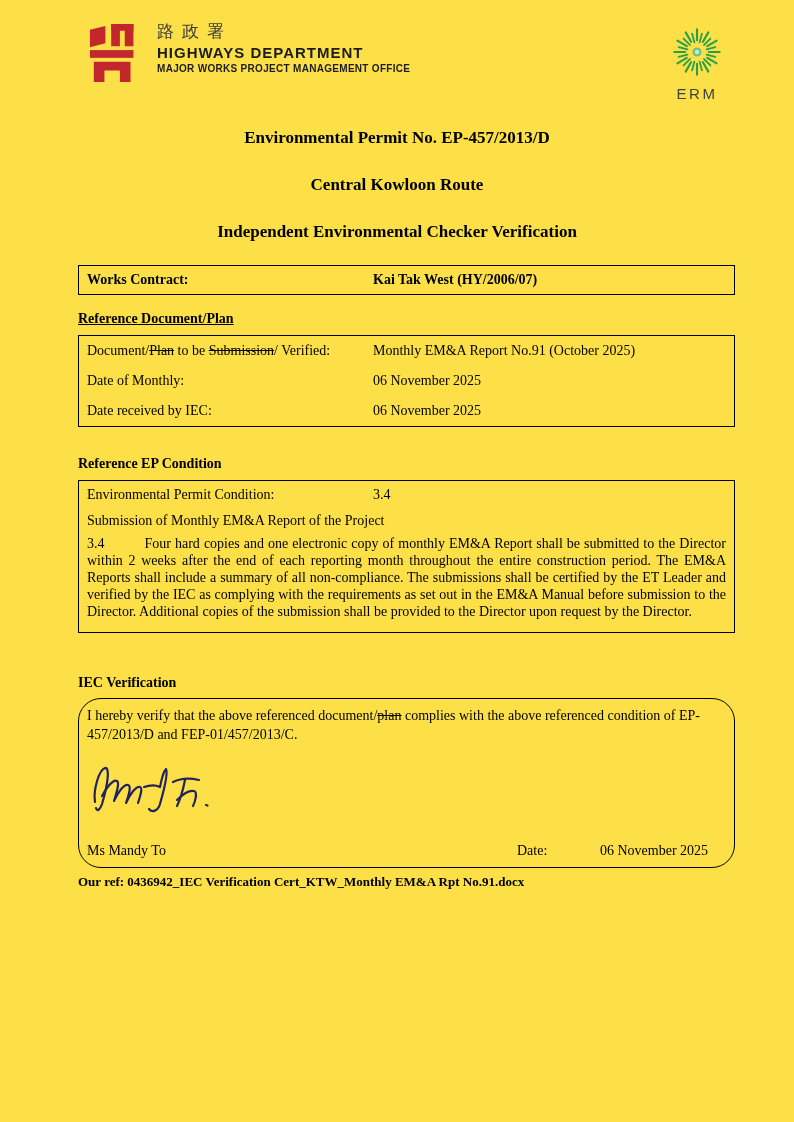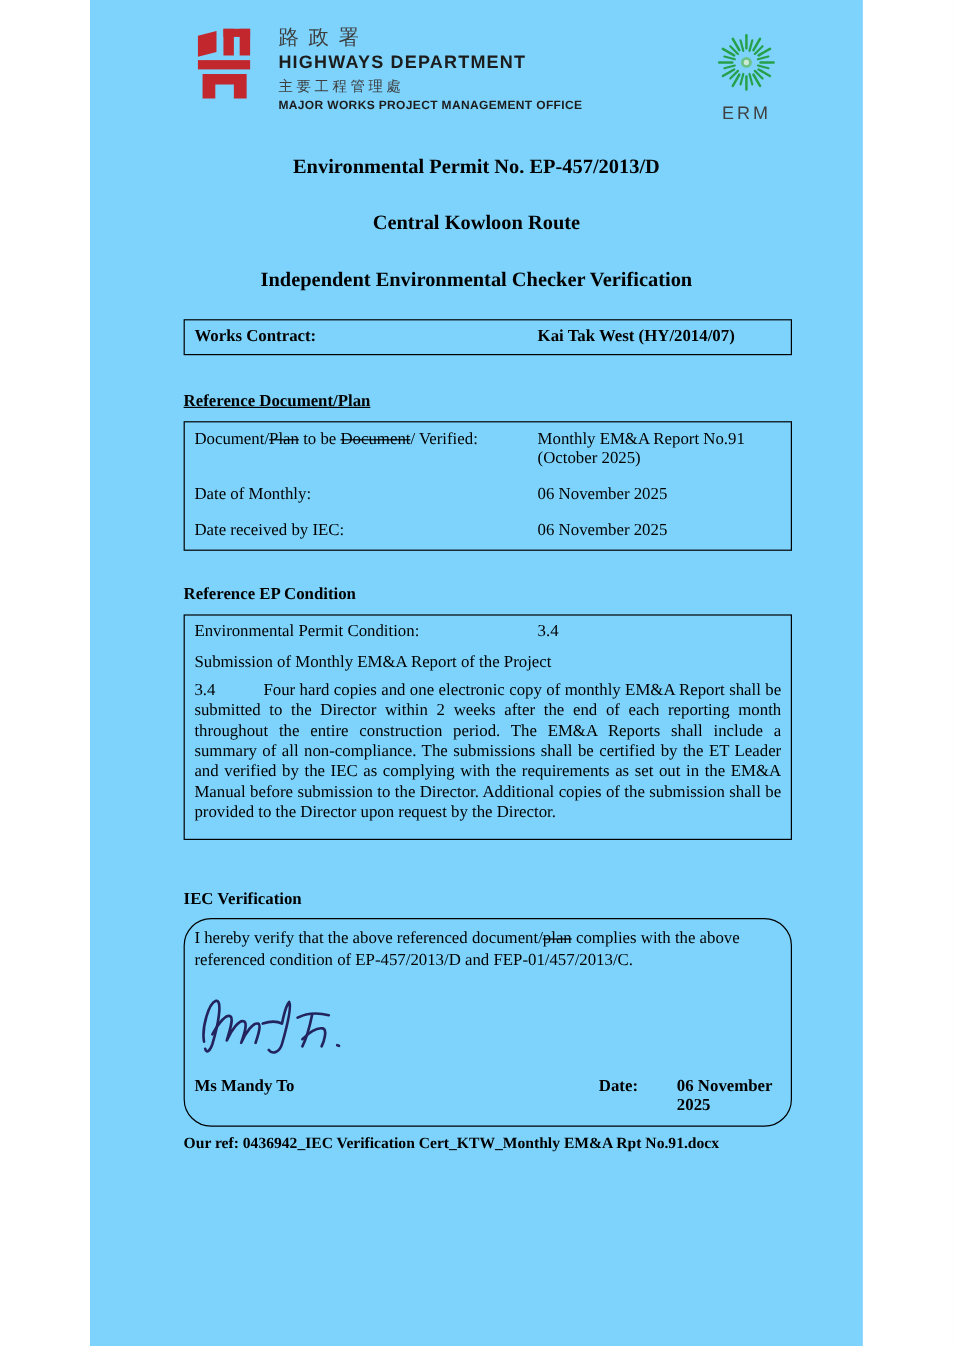--- a/index.html
+++ b/index.html
@@ -1,21 +1,21 @@
 <!DOCTYPE html>
 <html><head>
 <meta charset="utf-8">
 <style>
   * { margin:0; padding:0; box-sizing:border-box; }
   html,body { background:#ffffff; }
   .page {
     position:relative;
-    width:644px; height:1122px;
+    width:794px; height:1122px;
     margin:0 auto;
-    background:#7dd3fc;
+    background:#fde047;
     font-family:"Liberation Serif", serif;
     color:#000;
     overflow:hidden;
   }
   
   .header {
     display:flex; justify-content:space-between; align-items:flex-start;
     padding:22px 62px 0 88px;
   }
   .hd-brand { display:flex; gap:11px; }
@@ -37,35 +37,35 @@
   .cx { margin-left:78px; margin-right:59px; }
   .box { border:1.5px solid #000; font-size:14px; }
   .row2 { display:grid; grid-template-columns:286px 1fr; padding:6px 8px; }
   .section-h { font-weight:bold; font-size:14px; margin-left:78px; }
   .u { text-decoration:underline; }
   .strike { text-decoration:line-through; }
   b, .b { font-weight:bold; }
   
   .works-box { margin-top:23px; }
   
-  .h-refdoc { margin-top:31px; margin-bottom:8px;text-decoration:underline; }
+  .h-refdoc { margin-top:16px; margin-bottom:8px;text-decoration:underline; }
   .doc-box .row2 { padding:7px 8px; }
   
   .h-refep { margin-top:29px; margin-bottom:8px; }
   .ep-box { padding-bottom:12px; }
   .ep-sub { padding:4px 8px 0 8px; }
   .ep-clause { padding:6px 8px 0 8px; text-align:justify; line-height:1.22; }
   .tab { display:inline-block; width:40px; }
   
   .h-iec { margin-top:42px; margin-bottom:7px; }
   .iec-box { padding:8px 8px 8px 8px;border-radius:23px; }
   .iec-statement { line-height:1.3; }
   .signature-wrap { margin:14px 0 2px 2px; height:58px; }
   .sig-svg { width:132px; height:56px; }
-  .sign-row { display:flex; margin-top:16px;font-weight:bold; }
+  .sign-row { display:flex; margin-top:27px; }
   .sign-name { width:430px; }
   .sign-datelabel { width:83px; }
   .sign-title { margin-top:7px; }
   
   .footer { margin-top:6px; font-size:13px; font-weight:bold; }
 </style>
 </head>
 <body>
 
 <div class="page">
@@ -78,21 +78,20 @@
           <rect x="24" y="2" width="23" height="7"></rect>
           <rect x="24" y="2" width="9" height="23"></rect>
           <rect x="38" y="2" width="9" height="23"></rect>
           <rect x="2" y="29" width="45" height="8"></rect>
           <path d="M6 41 L44 41 L44 62 L33 62 L33 50 L17 50 L17 62 L6 62 Z"></path>
         </g>
       </svg>
       <div class="hd-text">
         <div class="hd-cn">路政署</div>
         <div class="hd-en">HIGHWAYS  DEPARTMENT</div>
-        <div class="hd-office-cn">主要工程管理處</div>
         <div class="hd-office-en">MAJOR WORKS PROJECT MANAGEMENT OFFICE</div>
       </div>
     </div>
     <div class="erm-brand">
       <svg class="erm-logo" viewBox="0 0 64 60" aria-hidden="true">
         <g stroke="#27A04A" stroke-width="2.3" stroke-linecap="round">
           <g>
             <line x1="32" y1="5" x2="32" y2="17"></line>
             <line x1="32" y1="43" x2="32" y2="55"></line>
             <line x1="7" y1="30" x2="19" y2="30"></line>
@@ -136,28 +135,28 @@
     </div>
   </div>
 
   <div class="title title-1">Environmental Permit No. EP-457/2013/D</div>
   <div class="title title-2">Central Kowloon Route</div>
   <div class="title title-3">Independent Environmental Checker Verification</div>
 
   <div class="box cx works-box">
     <div class="row2">
       <span class="b">Works Contract:</span>
-      <span class="b">Kai Tak West (HY/2014/07)</span>
+      <span class="b">Kai Tak West (HY/2006/07)</span>
     </div>
   </div>
 
   <div class="section-h h-refdoc u">Reference Document/Plan</div>
   <div class="box cx doc-box">
     <div class="row2">
-      <span><span>Document/</span><span class="strike">Plan</span><span> to be </span><span class="strike">Document</span><span>/ Verified:</span></span>
+      <span><span>Document/</span><span class="strike">Plan</span><span> to be </span><span class="strike">Submission</span><span>/ Verified:</span></span>
       <span>Monthly EM&amp;A Report No.91 (October 2025)</span>
     </div>
     <div class="row2">
       <span>Date of Monthly:</span>
       <span>06 November 2025</span>
     </div>
     <div class="row2">
       <span>Date received by IEC:</span>
       <span>06 November 2025</span>
     </div>

